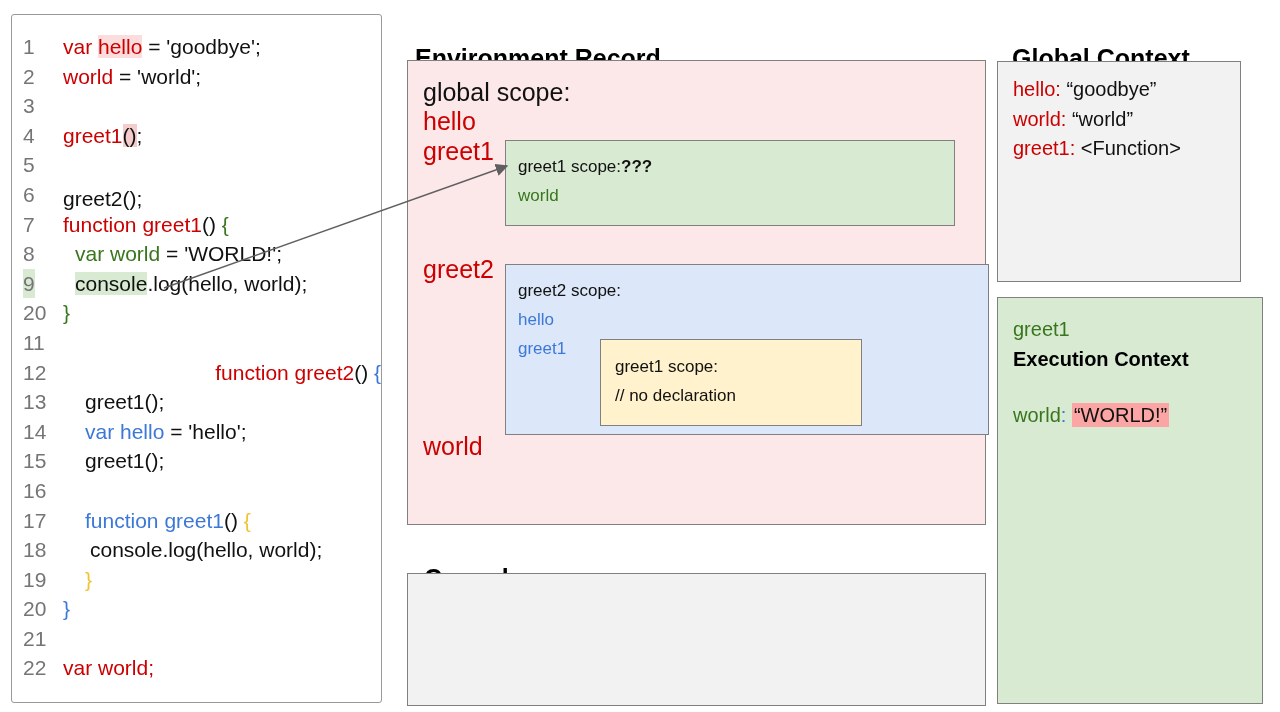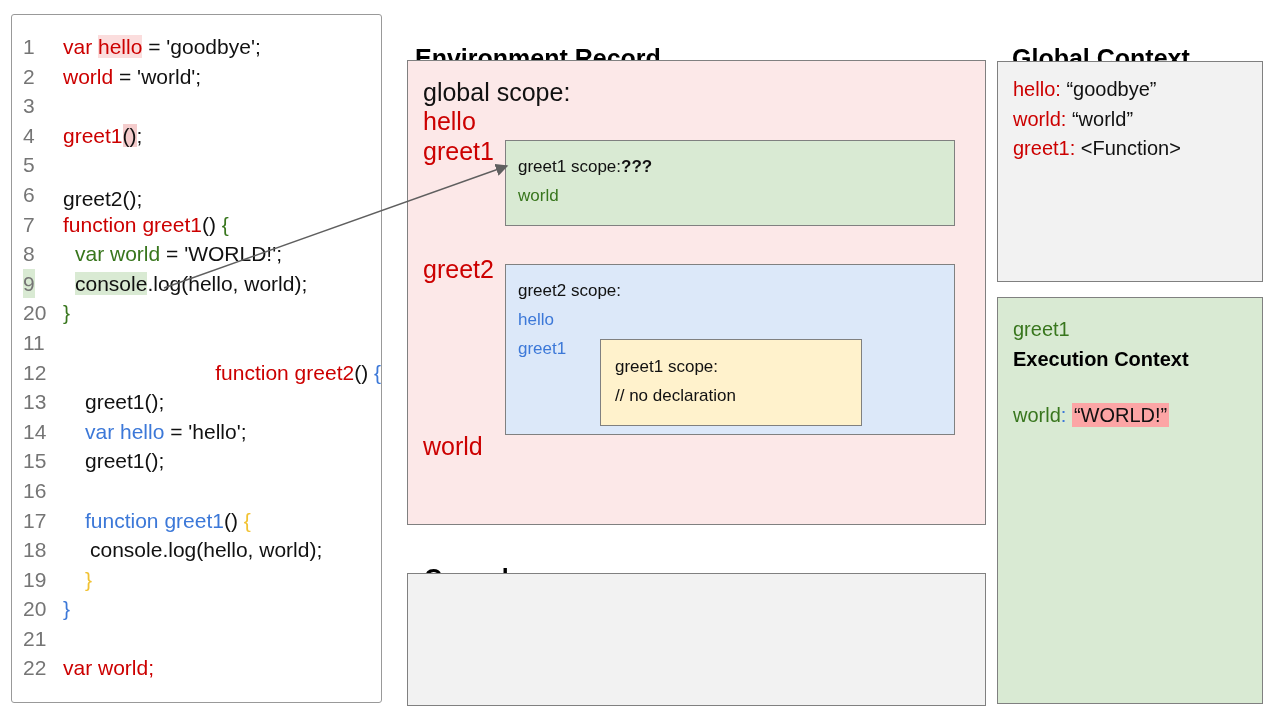--- a/index.html
+++ b/index.html
@@ -43,34 +43,34 @@
   .env-label{position:absolute;font-size:25px;line-height:24px;white-space:nowrap;}
   .lbl-global{left:423px;top:80px;color:#111;}
   .lbl-hello{left:423px;top:109px;color:#cc0000;}
   .lbl-greet1{left:423px;top:139px;color:#cc0000;}
   .lbl-greet2{left:423px;top:257px;color:#cc0000;}
   .lbl-world{left:423px;top:434px;color:#cc0000;}
 
   .scope-box{position:absolute;box-sizing:border-box;border:1.5px solid #808080;
     font-size:17px;line-height:29px;padding:11px 12px;margin-top:8px;}
   .scope-green{left:505px;top:132px;width:450px;height:86px;background:#d9ead3;}
-  .scope-blue{left:505px;top:256px;width:450px;height:171px;background:#dce8f9;}
+  .scope-blue{left:505px;top:256px;width:484px;height:171px;background:#dce8f9;}
   .scope-yellow{left:600px;top:331px;width:262px;height:87px;background:#fff2cc;padding:12px 14px;}
   .scope-title{color:#111;}
   .q-bold{font-weight:bold;color:#111;}
 
   
   .console-box{
     position:absolute;left:407px;top:573px;width:579px;height:133px;
     background:#f2f2f2;border:1.5px solid #808080;box-sizing:border-box;
   }
 
   
   .gc-box{
-    position:absolute;left:997px;top:61px;width:266px;height:221px;
+    position:absolute;left:997px;top:61px;width:244px;height:221px;
     background:#f2f2f2;border:1.5px solid #808080;box-sizing:border-box;
     padding:13px 15px;font-size:20px;line-height:29.5px;
   }
   .gc-row{white-space:nowrap;}
   .gc-name{color:#cc0000;}
   .gc-value{color:#111;}
 
   
   .ec-box{
     position:absolute;left:997px;top:297px;width:266px;height:407px;

